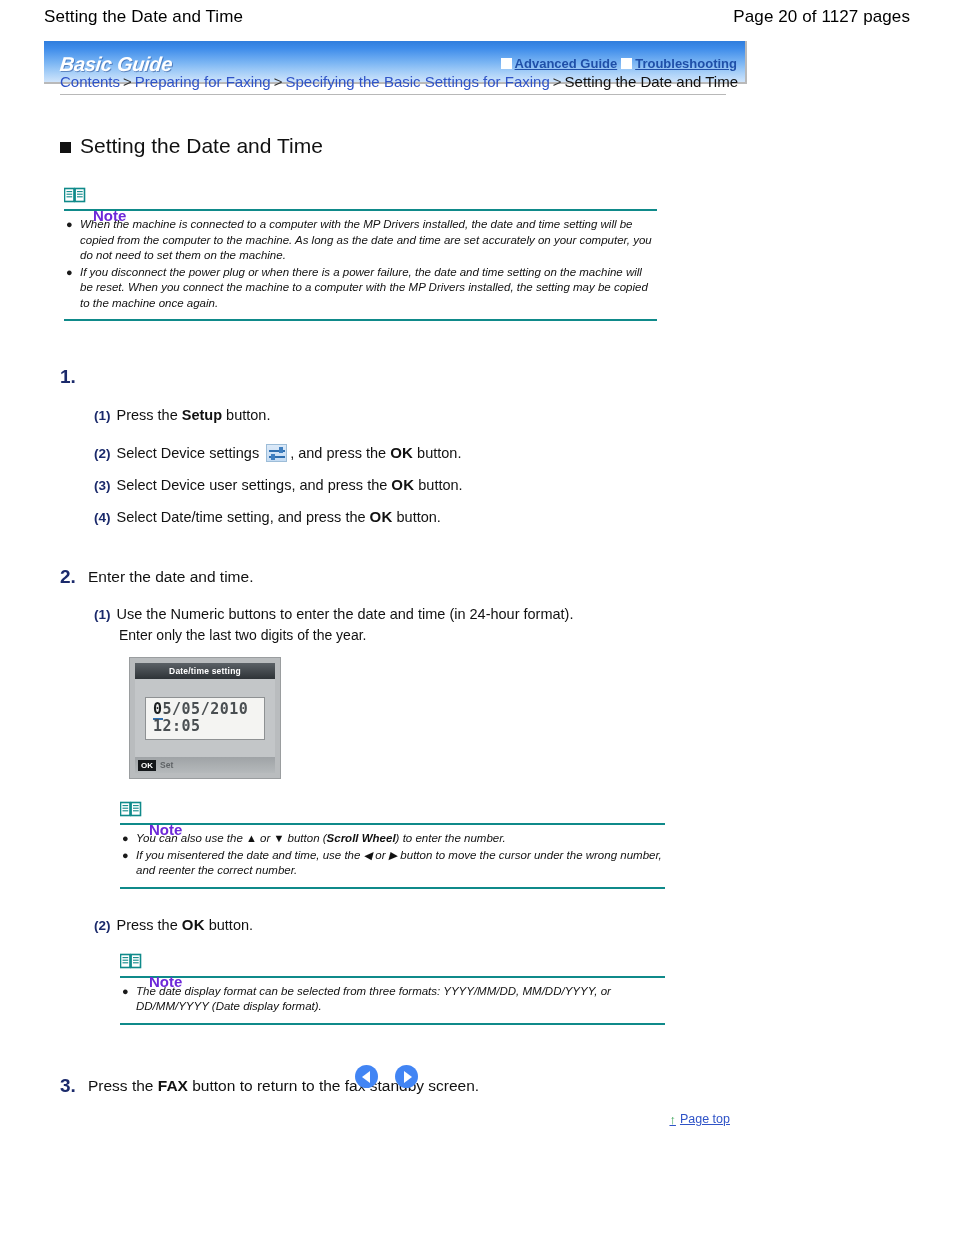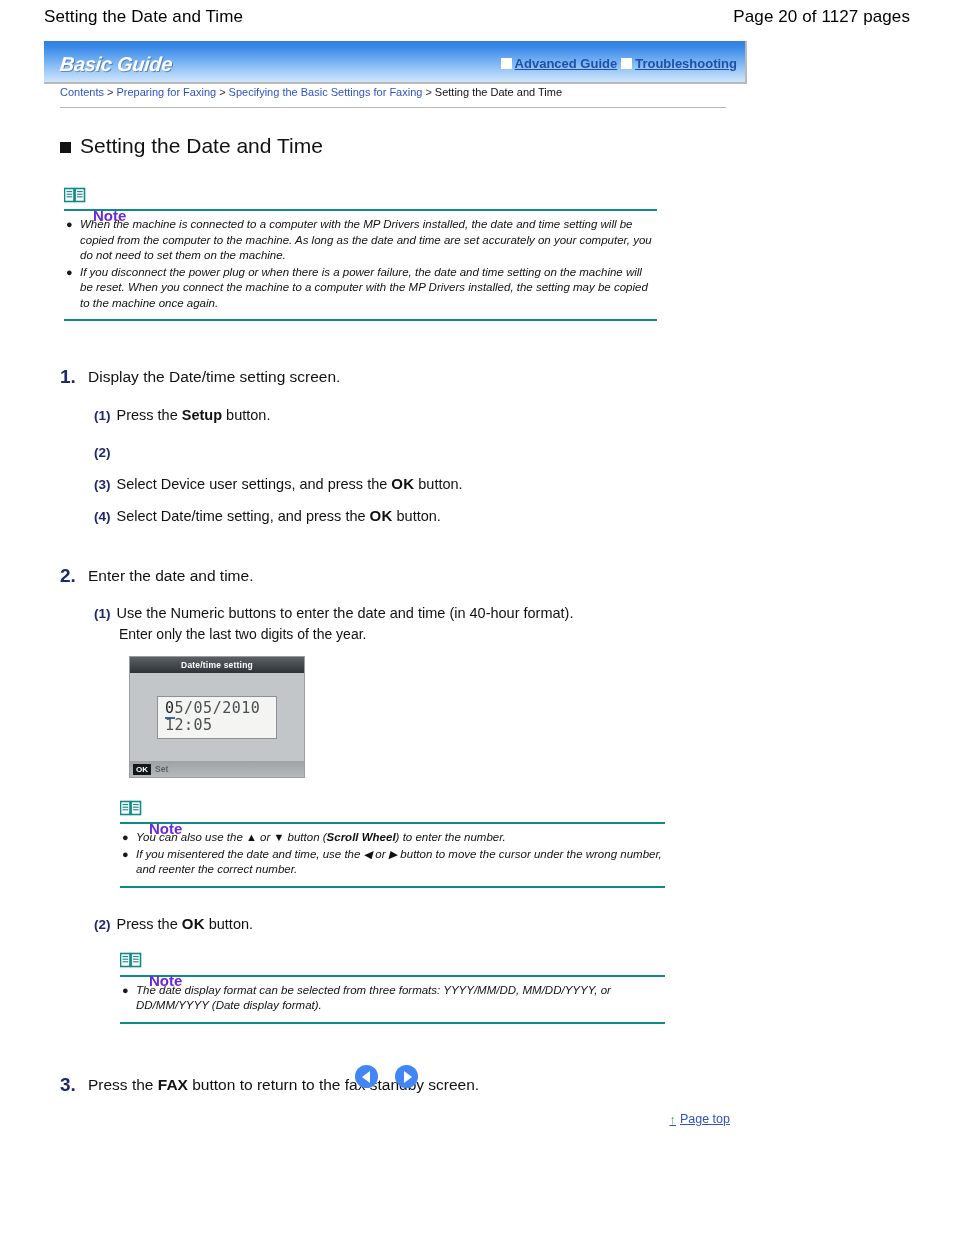--- a/index.html
+++ b/index.html
@@ -82,24 +82,24 @@
     display: inline-block;
     width: 11px; height: 11px;
     background: #ffffff;
     margin-right: 3px;
   }
   .banner-links .blink + .blink { margin-left: 4px; }
 
   
   .breadcrumb {
     position: absolute;
-    left: 60px; top: 86px;
+    left: 60px; top: 73px;
     width: 666px;
     height: 22px;
-    font-size: 11px;
+    font-size: 15px;
     border-bottom: 1px solid #b8b8b8;
     padding-bottom: 12px;
     white-space: nowrap;
   }
   .breadcrumb a {
     color: #2f53c7;
     text-decoration: none;
   }
   .breadcrumb .sep { color: #333; margin: 0 3px; }
   .breadcrumb .cur { color: #111; }
@@ -229,23 +229,24 @@
     display: block;
     background: #2f6fb0;
   }
   .dev-icon .l1 { left: 2px; top: 5px; width: 16px; height: 2px; }
   .dev-icon .l2 { left: 2px; top: 11px; width: 16px; height: 2px; }
   .dev-icon .k1 { left: 12px; top: 2px; width: 4px; height: 6px; background:#3f7fc0; }
   .dev-icon .k2 { left: 4px; top: 9px;  width: 4px; height: 6px; background:#3f7fc0; }
 
   
   .lcd {
-    width: 176px; height: 122px;
+    width: 152px; height: 122px;
     background: #b9bcbe;
     border: 1px solid #9a9d9f;
+    padding: 5px;
     position: relative;
   }
   .lcd-inner {
     width: 100%; height: 100%;
     background: #c3c6c8;
     position: relative;
     display: flex;
     flex-direction: column;
   }
   .lcd-title {
@@ -271,20 +272,21 @@
     border: 1px solid #8e9193;
     padding: 3px 7px 4px 7px;
   }
   .lcd-date, .lcd-time {
     font-family: "DejaVu Sans Mono", monospace;
     font-size: 15px;
     color: #4a4f52;
     letter-spacing: 0.5px;
     line-height: 17px;
     white-space: nowrap;
+    font-weight: bold;
   }
   .lcd-date .cur {
     color: #1c1f21;
     border-bottom: 2px solid #2f6fb0;
   }
   .lcd-foot {
     height: 16px;
     background: linear-gradient(to bottom, #9fa3a6, #b5b9bb);
     display: flex;
     align-items: center;
@@ -399,50 +401,50 @@
       </div>
       <div class="note-item">
         <span class="bul">●</span>
         <span class="txt">If you disconnect the power plug or when there is a power failure, the date and time setting on the machine will be reset. When you connect the machine to a computer with the MP Drivers installed, the setting may be copied to the machine once again.</span>
       </div>
     </div>
   </div>
 
   <div class="step" style="margin:45px 0 0 60px;">
     <div class="num">1.</div>
-    <div class="stitle">Display the Date/time setting screen.</div>
   </div>
 
   <div class="sub" style="margin:17px 0 0 94px;">
     <span class="sn">(1)</span>
     <span><span>Press the </span><b>Setup</b><span> button.</span></span>
   </div>
 
   <div class="sub" style="margin:16px 0 0 94px;">
     <span class="sn">(2)</span>
+    <span><span>Select Device settings </span><span class="dev-icon"><i class="l1"></i><i class="l2"></i><i class="k1"></i><i class="k2"></i></span><span>, and press the </span><b class="ok">OK</b><span> button.</span></span>
   </div>
 
   <div class="sub" style="margin:10px 0 0 94px;">
     <span class="sn">(3)</span>
     <span><span>Select Device user settings, and press the </span><b class="ok">OK</b><span> button.</span></span>
   </div>
 
   <div class="sub" style="margin:10px 0 0 94px;">
     <span class="sn">(4)</span>
     <span><span>Select Date/time setting, and press the </span><b class="ok">OK</b><span> button.</span></span>
   </div>
 
   <div class="step" style="margin:38px 0 0 60px;">
     <div class="num">2.</div>
     <div class="stitle">Enter the date and time.</div>
   </div>
 
   <div class="sub" style="margin:16px 0 0 94px;">
     <span class="sn">(1)</span>
-    <span>Use the Numeric buttons to enter the date and time (in 40-hour format).</span>
+    <span>Use the Numeric buttons to enter the date and time (in 24-hour format).</span>
   </div>
   <div class="subnote" style="margin:2px 0 0 119px;">Enter only the last two digits of the year.</div>
 
   <div class="lcd" style="margin:14px 0 0 129px;">
     <div class="lcd-inner">
       <div class="lcd-title">Date/time setting</div>
       <div class="lcd-mid">
         <div class="lcd-field">
           <div class="lcd-date"><span class="cur">0</span><span>5/05/2010</span></div>
           <div class="lcd-time">12:05</div>

